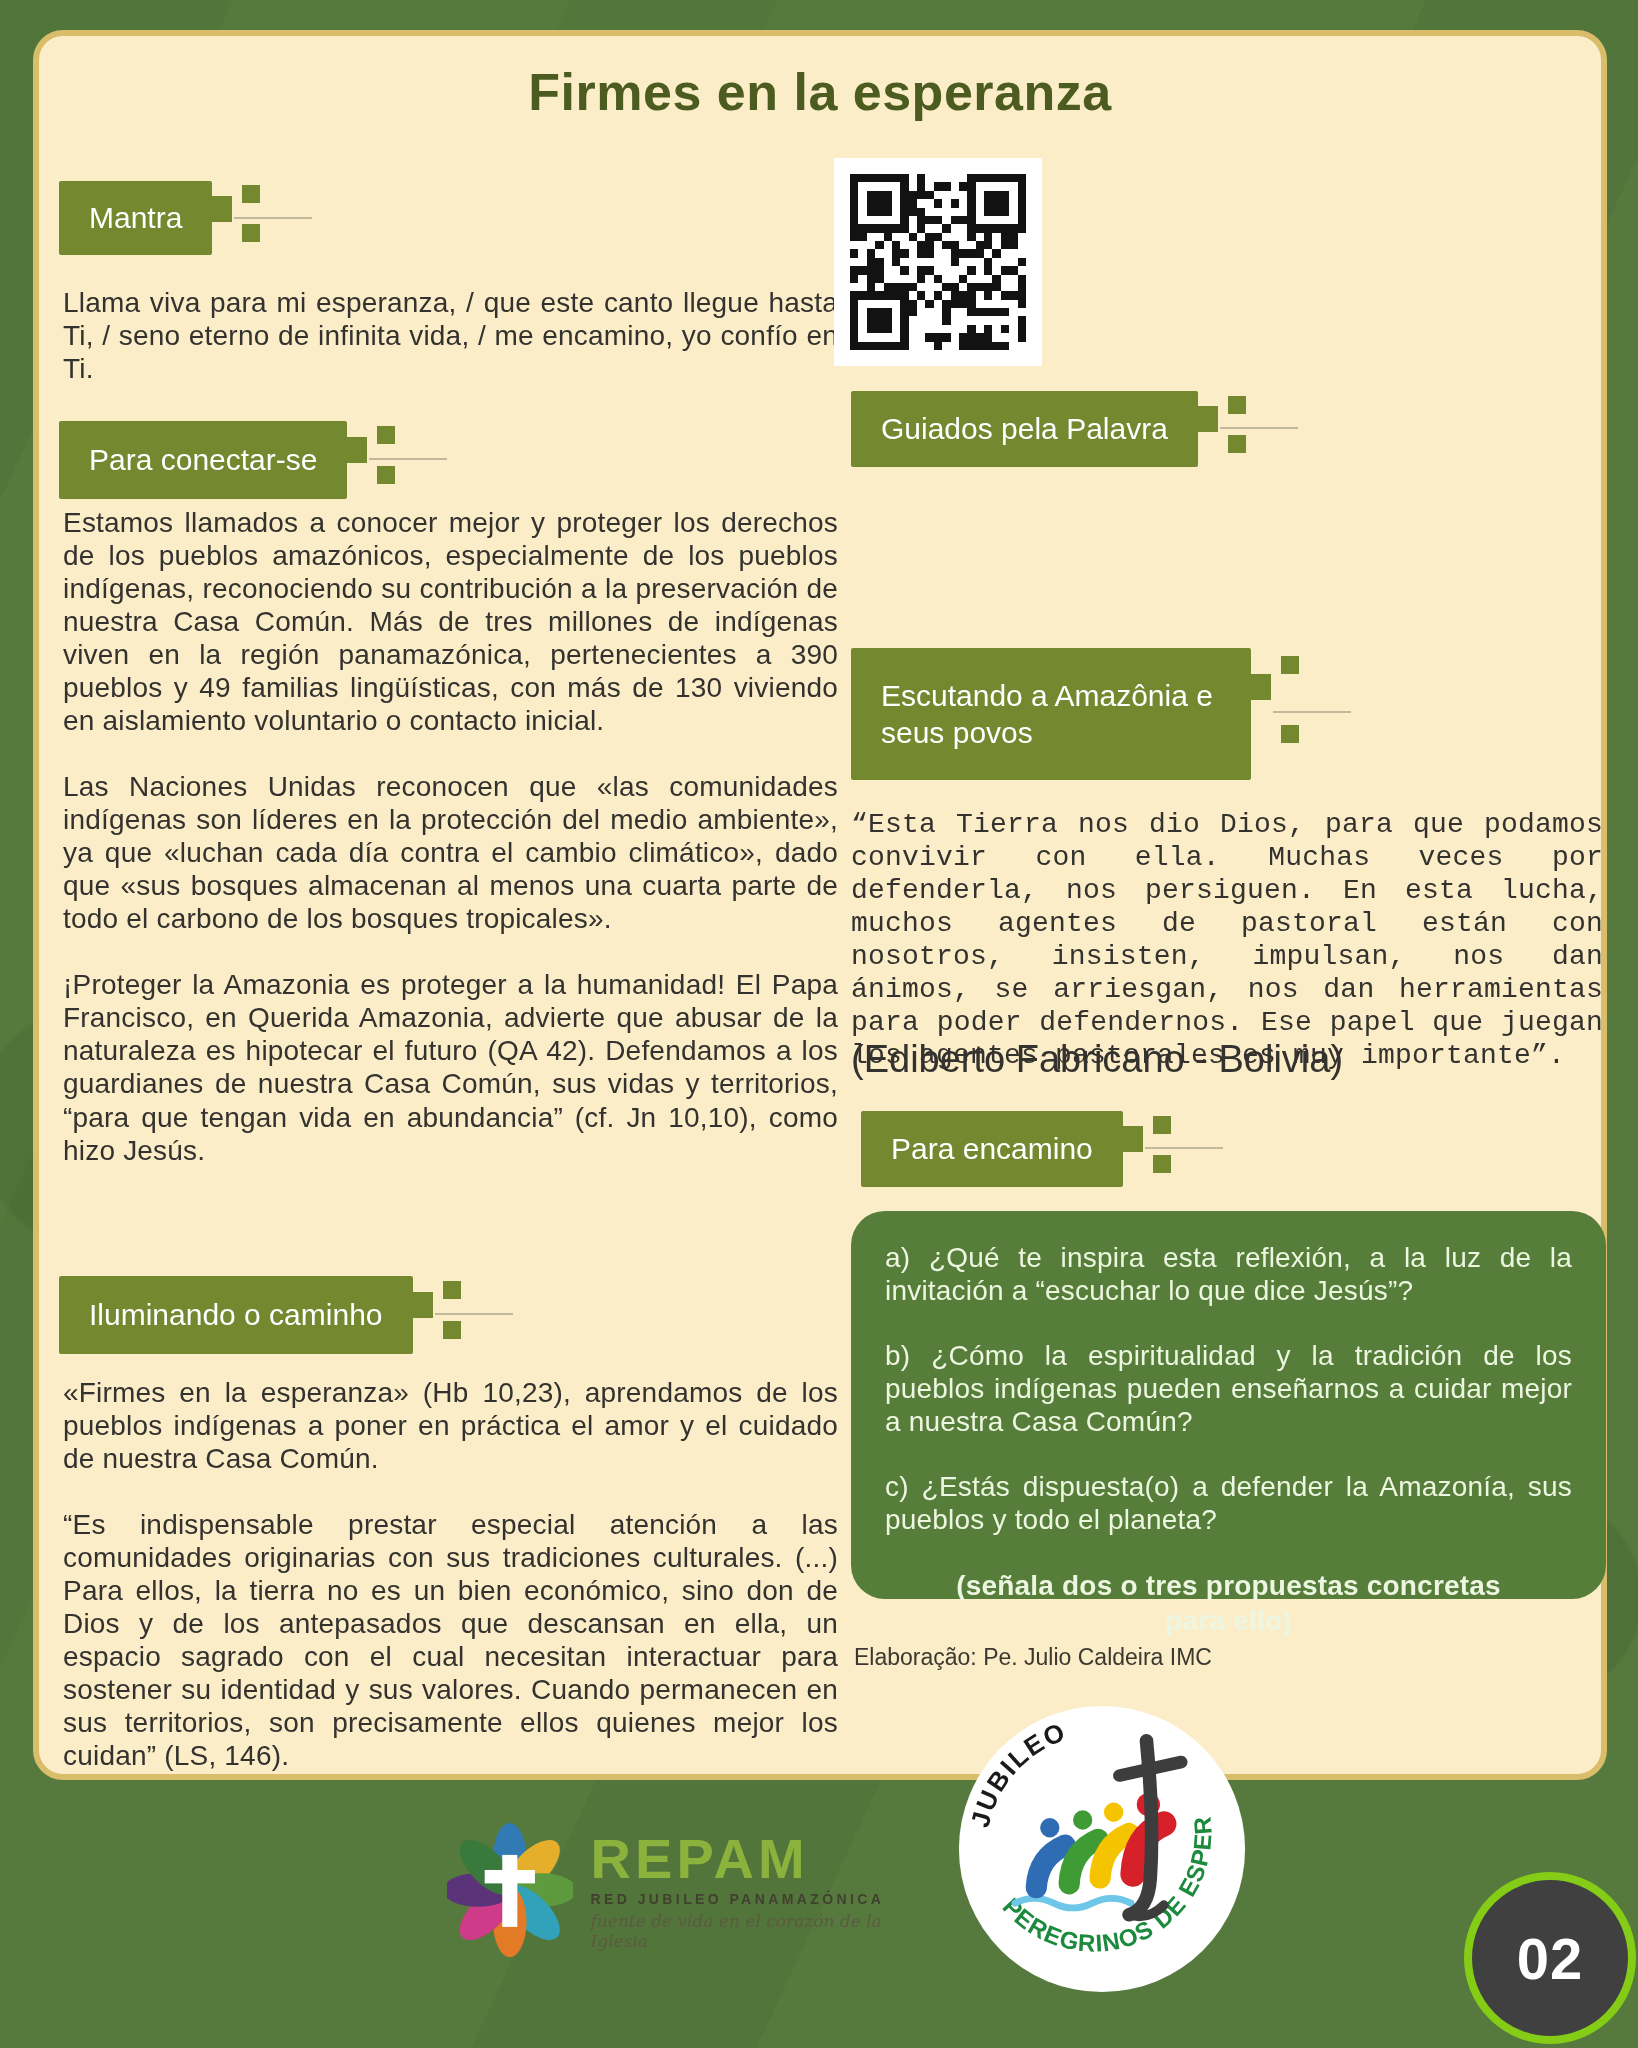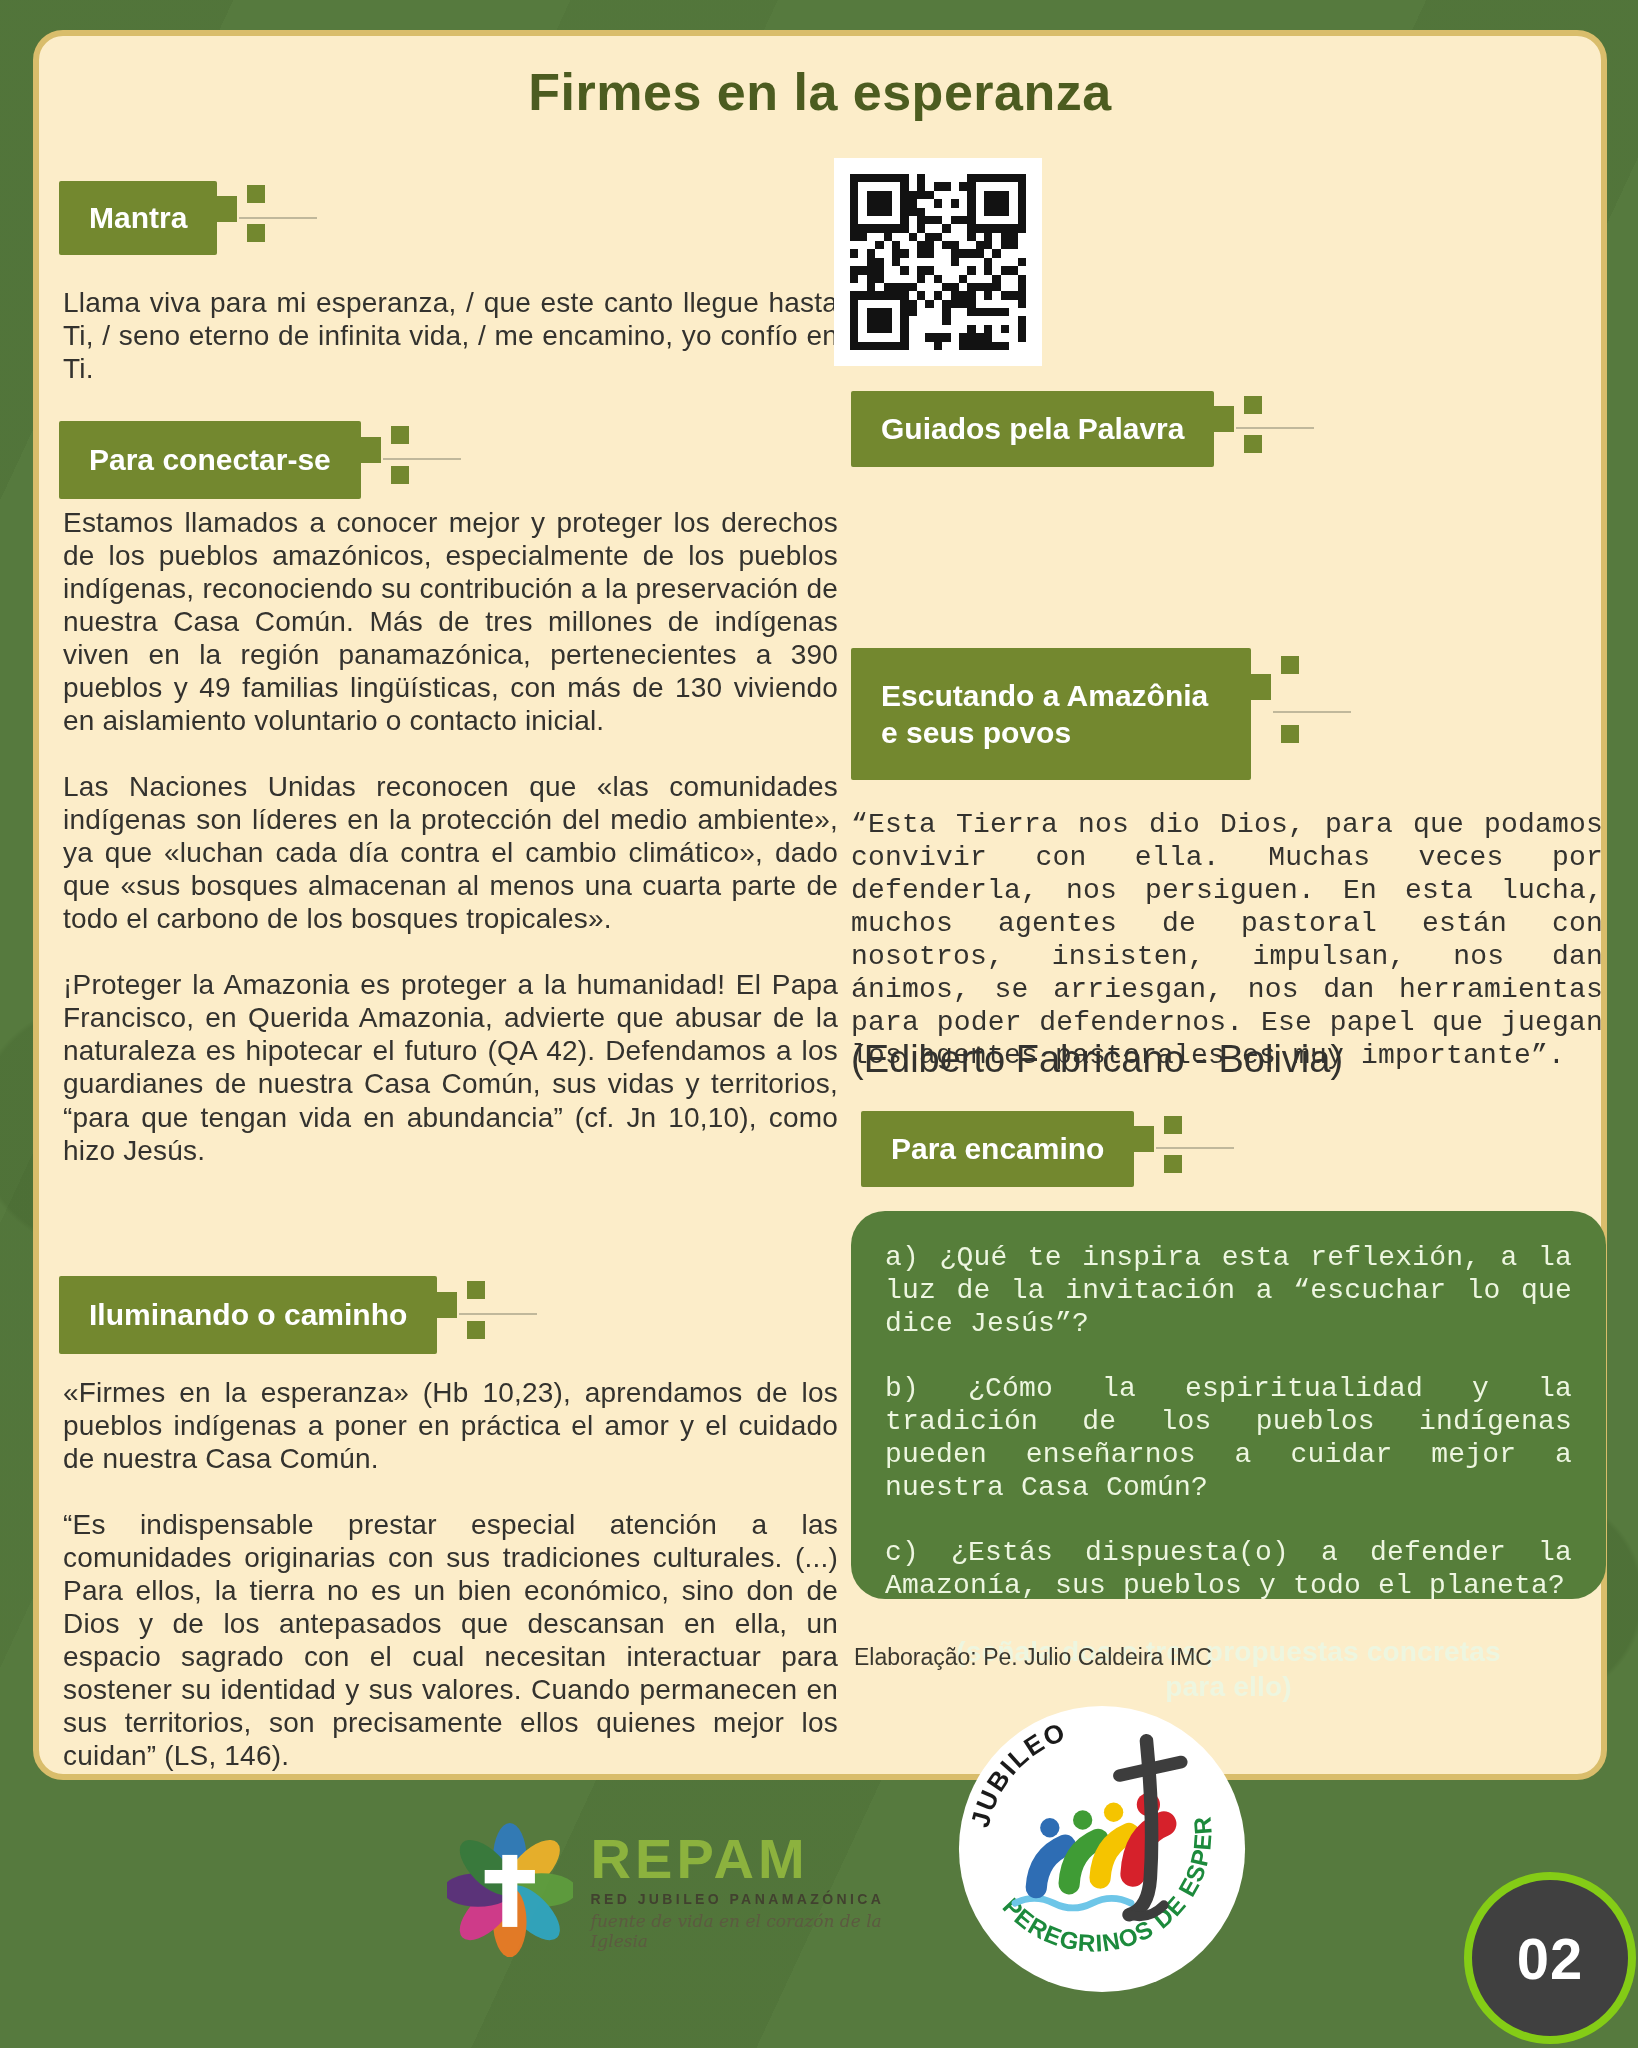--- a/index.html
+++ b/index.html
@@ -16,21 +16,21 @@
   }
   .card{
     position:absolute;left:33px;top:30px;width:1574px;height:1750px;
     background:#fcedc9;border:6px solid #d9bd6b;border-radius:30px;box-sizing:border-box;
   }
   .page-title{
     position:absolute;left:0;top:26px;width:100%;text-align:center;
     font-size:52px;font-weight:800;color:#4c5c20;letter-spacing:.5px;
   }
   .badge{
-    position:absolute;background:#73882f;color:#fff;font-weight:700;
+    position:absolute;background:#73882f;color:#fff;font-weight:400;
     font-size:30px;line-height:1.25;display:flex;align-items:center;
     padding:0 30px;box-sizing:border-box;border-radius:2px;
   }
   .badge .deco-tab{position:absolute;right:-20px;top:20%;width:20px;height:26px;background:#73882f;}
   .badge .deco-sqa{position:absolute;right:-48px;top:6%;width:18px;height:18px;background:#73882f;}
   .badge .deco-sqb{position:absolute;right:-48px;top:58%;width:18px;height:18px;background:#73882f;}
   .badge .deco-line{position:absolute;right:-100px;top:calc(48% );width:78px;height:2px;background:rgba(120,120,100,.45);}
   .body-text{
     position:absolute;color:#33322e;font-size:28px;line-height:1.18;
     text-align:justify;letter-spacing:.2px;
@@ -39,21 +39,21 @@
   .body-text p:last-child{margin-bottom:0;}
   .qr-box{position:absolute;left:795px;top:122px;width:208px;height:208px;background:#fff;display:flex;align-items:center;justify-content:center;}
   .qr-grid{width:176px;height:176px;display:grid;grid-template-columns:repeat(21,1fr);grid-template-rows:repeat(21,1fr);}
   .qr-grid div{background:#fff;}
   .qr-grid div.on{background:#121212;}
   .reflect-box{
     position:absolute;left:812px;top:1175px;width:755px;height:388px;box-sizing:border-box;
     background:#567e3a;border-radius:34px;color:#edf6e0;
     font-size:28px;line-height:1.18;padding:30px 34px;text-align:justify;letter-spacing:.2px;
   }
-  .reflect-box p{margin:0 0 32px 0;font-family:Liberation Mono, monospace;}
+  .reflect-box p{margin:0 0 32px 0;}
   .reflect-box .note{font-weight:800;text-align:center;margin:4px 40px 0 40px;line-height:1.25;}
   .credit{position:absolute;left:815px;top:1608px;font-size:23px;color:#3a382f;}
   .page-circle{
     position:absolute;left:1464px;top:1872px;width:172px;height:172px;border-radius:50%;
     background:#404040;border:8px solid #84cc16;box-sizing:border-box;
     display:flex;align-items:center;justify-content:center;
     color:#fff;font-size:58px;font-weight:800;letter-spacing:1px;
   }
   .repam{position:absolute;left:408px;top:1762px;width:440px;height:185px;display:flex;align-items:center;}
   .repam-text{margin-left:18px;}

